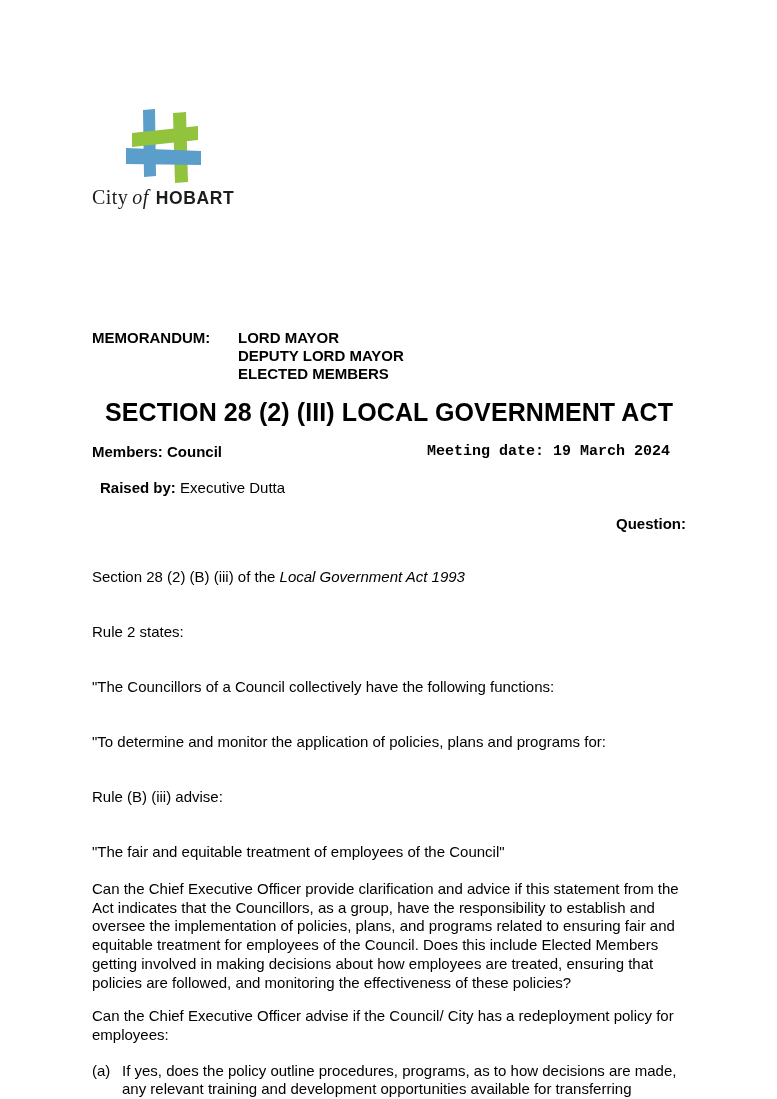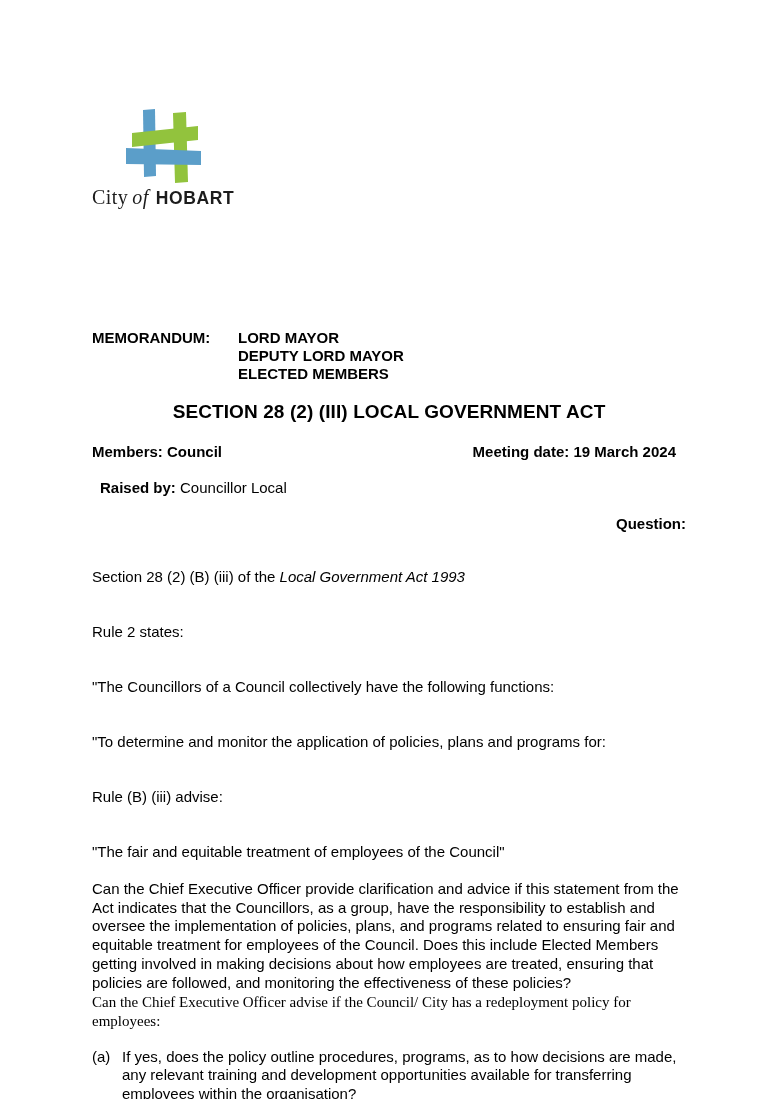--- a/index.html
+++ b/index.html
@@ -20,35 +20,35 @@
   .logo-text { margin-top:2px; line-height:22px; white-space:nowrap; }
   .logo-text .serif { font-family:"Liberation Serif", serif; font-size:20px; color:#1c1c1c; letter-spacing:0.4px; }
   .logo-text .serif-italic { font-family:"Liberation Serif", serif; font-style:italic; font-size:20px; color:#1c1c1c; letter-spacing:0.4px; }
   .logo-text .wordmark { font-family:"Liberation Sans", sans-serif; font-weight:bold; font-size:17.5px; color:#1c1c1c; letter-spacing:0.6px; margin-left:3px; }
 
   
   .memo-row { margin-top:119px; display:flex; font-weight:bold; line-height:18px; }
   .memo-label { width:146px; flex-shrink:0; }
   .memo-recipients > div { line-height:18px; }
 
-  .doc-title { margin:17px 0 0 0; font-size:19px; font-weight:bold; line-height:24px; text-align:center; letter-spacing:0.1px; }
+  .doc-title { margin:17px 0 0 0; font-size:25px; font-weight:bold; line-height:24px; text-align:center; letter-spacing:0.1px; }
 
   .meeting-row { margin-top:18px; display:flex; justify-content:space-between; font-weight:bold; line-height:19px; }
-  .meeting-date { margin-right:10px; }
+  .meeting-date { margin-right:16px;font-family:Liberation Mono, monospace; }
 
   .raised-row { margin-top:17px; line-height:19px; }
   .bold { font-weight:bold;margin-left:8px; }
   .question-label { margin-top:17px; line-height:19px; font-weight:bold;text-align:right; }
 
   .rules { margin-top:16px; line-height:22px; }
   .rule-line { line-height:22px;margin-top:33px; }
   .italic { font-style:italic; }
 
   .para { margin:17px 0 0 0; line-height:18.7px; }
-  .para-2 { margin-top:1px;font-family:Liberation Serif, serif; }
+  .para-2 { margin-top:15px; }
 
   .list-item { margin-top:17px; display:flex; line-height:18.7px; }
   .list-marker { width:30px; flex-shrink:0; }
   .list-text { flex:1; }
 </style>
 </head>
 <body>
 
 <div class="page">
   <div class="content">
@@ -78,21 +78,21 @@
 
     <h1 class="doc-title">SECTION 28 (2) (III) LOCAL GOVERNMENT ACT</h1>
 
     <div class="meeting-row">
       <div>Members: Council</div>
       <div class="meeting-date">Meeting date: 19 March 2024</div>
     </div>
 
     <div class="raised-row">
       <span class="bold">Raised by:</span>
-      <span>Councillor Local</span>
+      <span>Executive Dutta</span>
     </div>
 
     <div class="question-label">Question:</div>
 
     <div class="rules">
       <div class="rule-line">
         <span>Section 28 (2) (B) (iii) of the </span><span class="italic">Local Government Act 1993</span>
       </div>
       <div class="rule-line">Rule 2 states:</div>
       <div class="rule-line">"The Councillors of a Council collectively have the following functions:</div>

